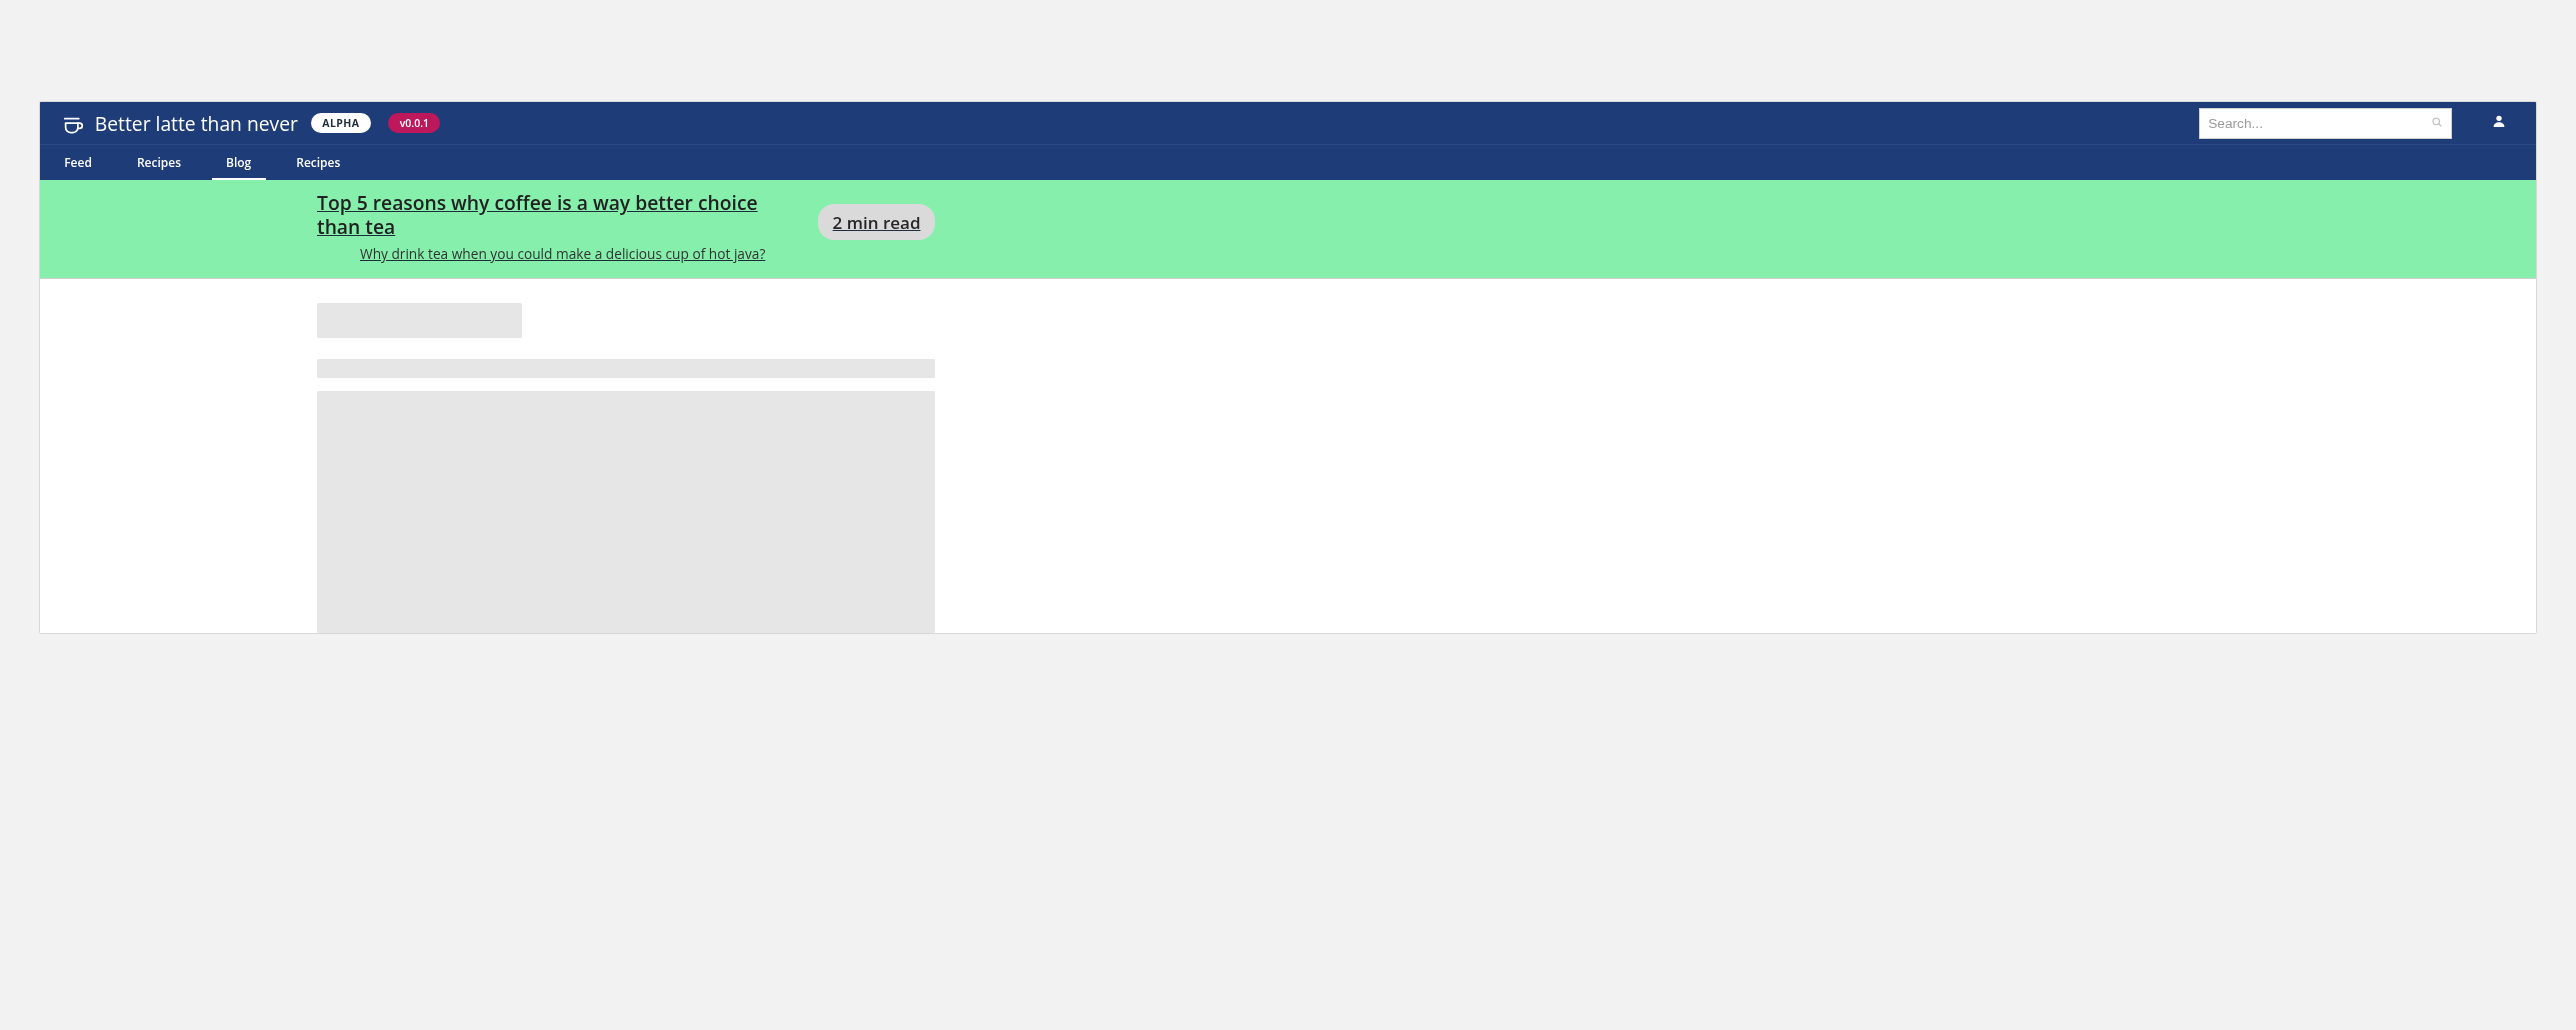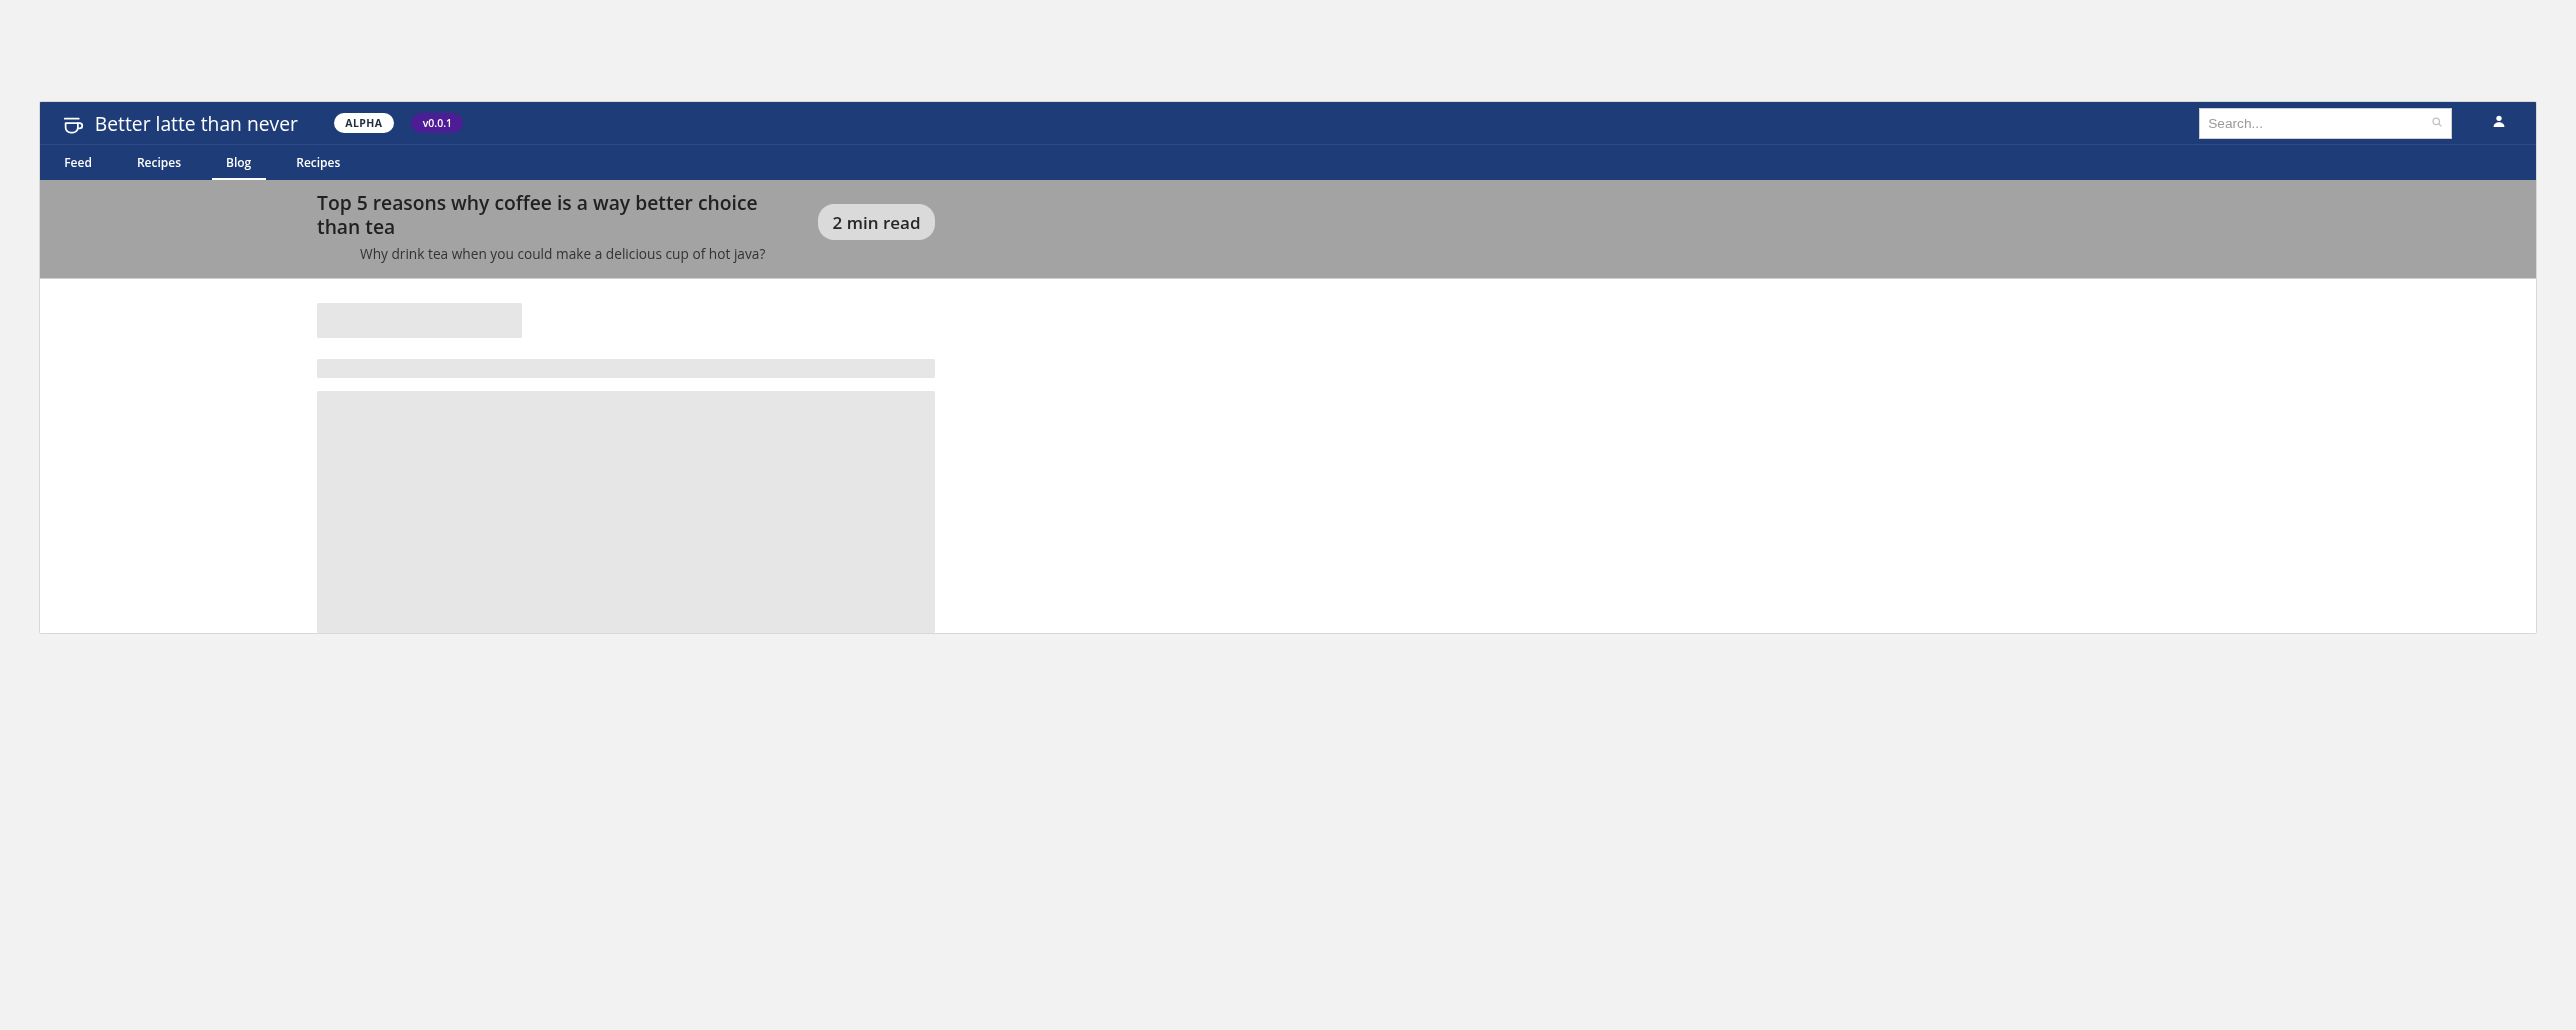--- a/index.html
+++ b/index.html
@@ -49,24 +49,24 @@
     height: 19.3px;
     padding: 0 11.3px;
     border-radius: 11.3px;
     font-size: 10.5px;
     font-weight: 700;
     letter-spacing: 0.4px;
   }
   .pill-alpha {
     background: #ffffff;
     color: #1f2d3d;
-    margin-left: 23px;
+    margin-left: 0;
   }
   .pill-version {
-    background: #4c1d95;
+    background: #be185d;
     color: #ffffff;
     font-weight: 600;
     letter-spacing: 0;
     margin-left: 4.8px;
   }
   .topbar-spacer { flex: 1; }
   .search-wrap {
     position: relative;
     width: 253px;
   }
@@ -122,23 +122,24 @@
   .nav-item.active::after {
     content: "";
     position: absolute;
     left: 0; right: 0; bottom: 0;
     height: 2.4px;
     background: #ffffff;
   }
 
   
   .article-header-area {
-    background: #a3a3a3;
+    background: #86efac;
     border-bottom: 0.8px solid #cfcfcf;
     padding: 11.3px 0 14.5px 0;
+    text-decoration: underline;
   }
   .content-col {
     max-width: 631px;
     margin-left: 277px;
     padding-right: 13px;
     position: relative;
   }
   .article-header-row {
     display: flex;
     align-items: flex-start;

